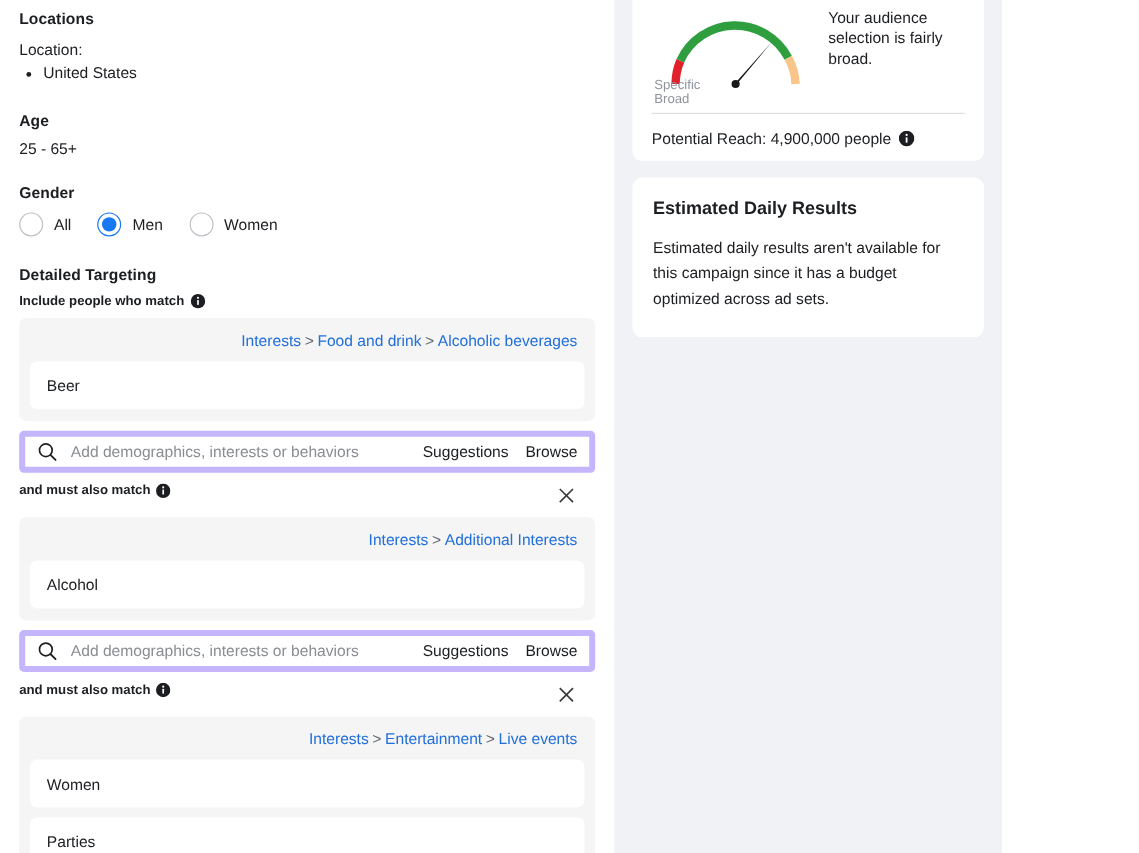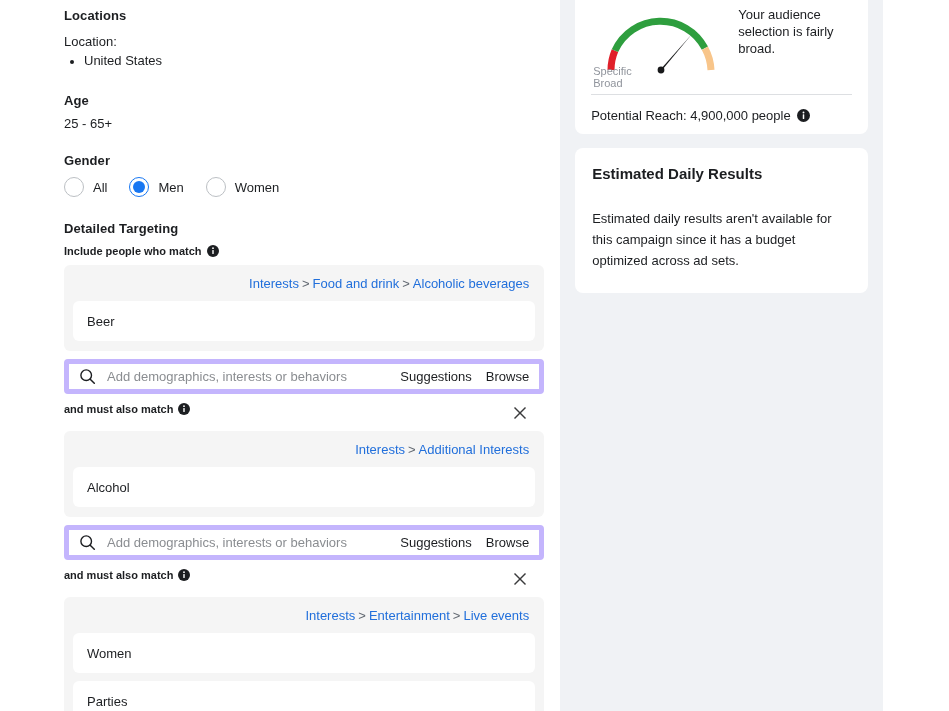--- a/index.html
+++ b/index.html
@@ -13,21 +13,20 @@
     background: #ffffff;
     font-family: "Liberation Sans", sans-serif;
     color: #1c1e21;
     -webkit-font-smoothing: antialiased;
   }
   .page {
     position: relative;
     width: 835px;
     height: 711px;
     display: flex;
-    padding-left: 48px;
   }
 
   
   .left-col {
     position: relative;
     width: 583px;
     height: 711px;
     background: #ffffff;
     box-sizing: border-box;
     padding: 0 16px;
@@ -302,21 +301,21 @@
   }
   .card-title {
     font-size: 15px;
     font-weight: bold;
     color: #1c1e21;
   }
   .card-body {
     font-size: 13px;
     line-height: 21px;
     color: #1c1e21;
-    margin-top: 26px;
+    margin-top: 14px;
   }
 </style>
 </head>
 <body>
 
 <div class="page">
 
   <div class="left-col">
 
     <div class="section-title" id="locations-title">Locations</div>

